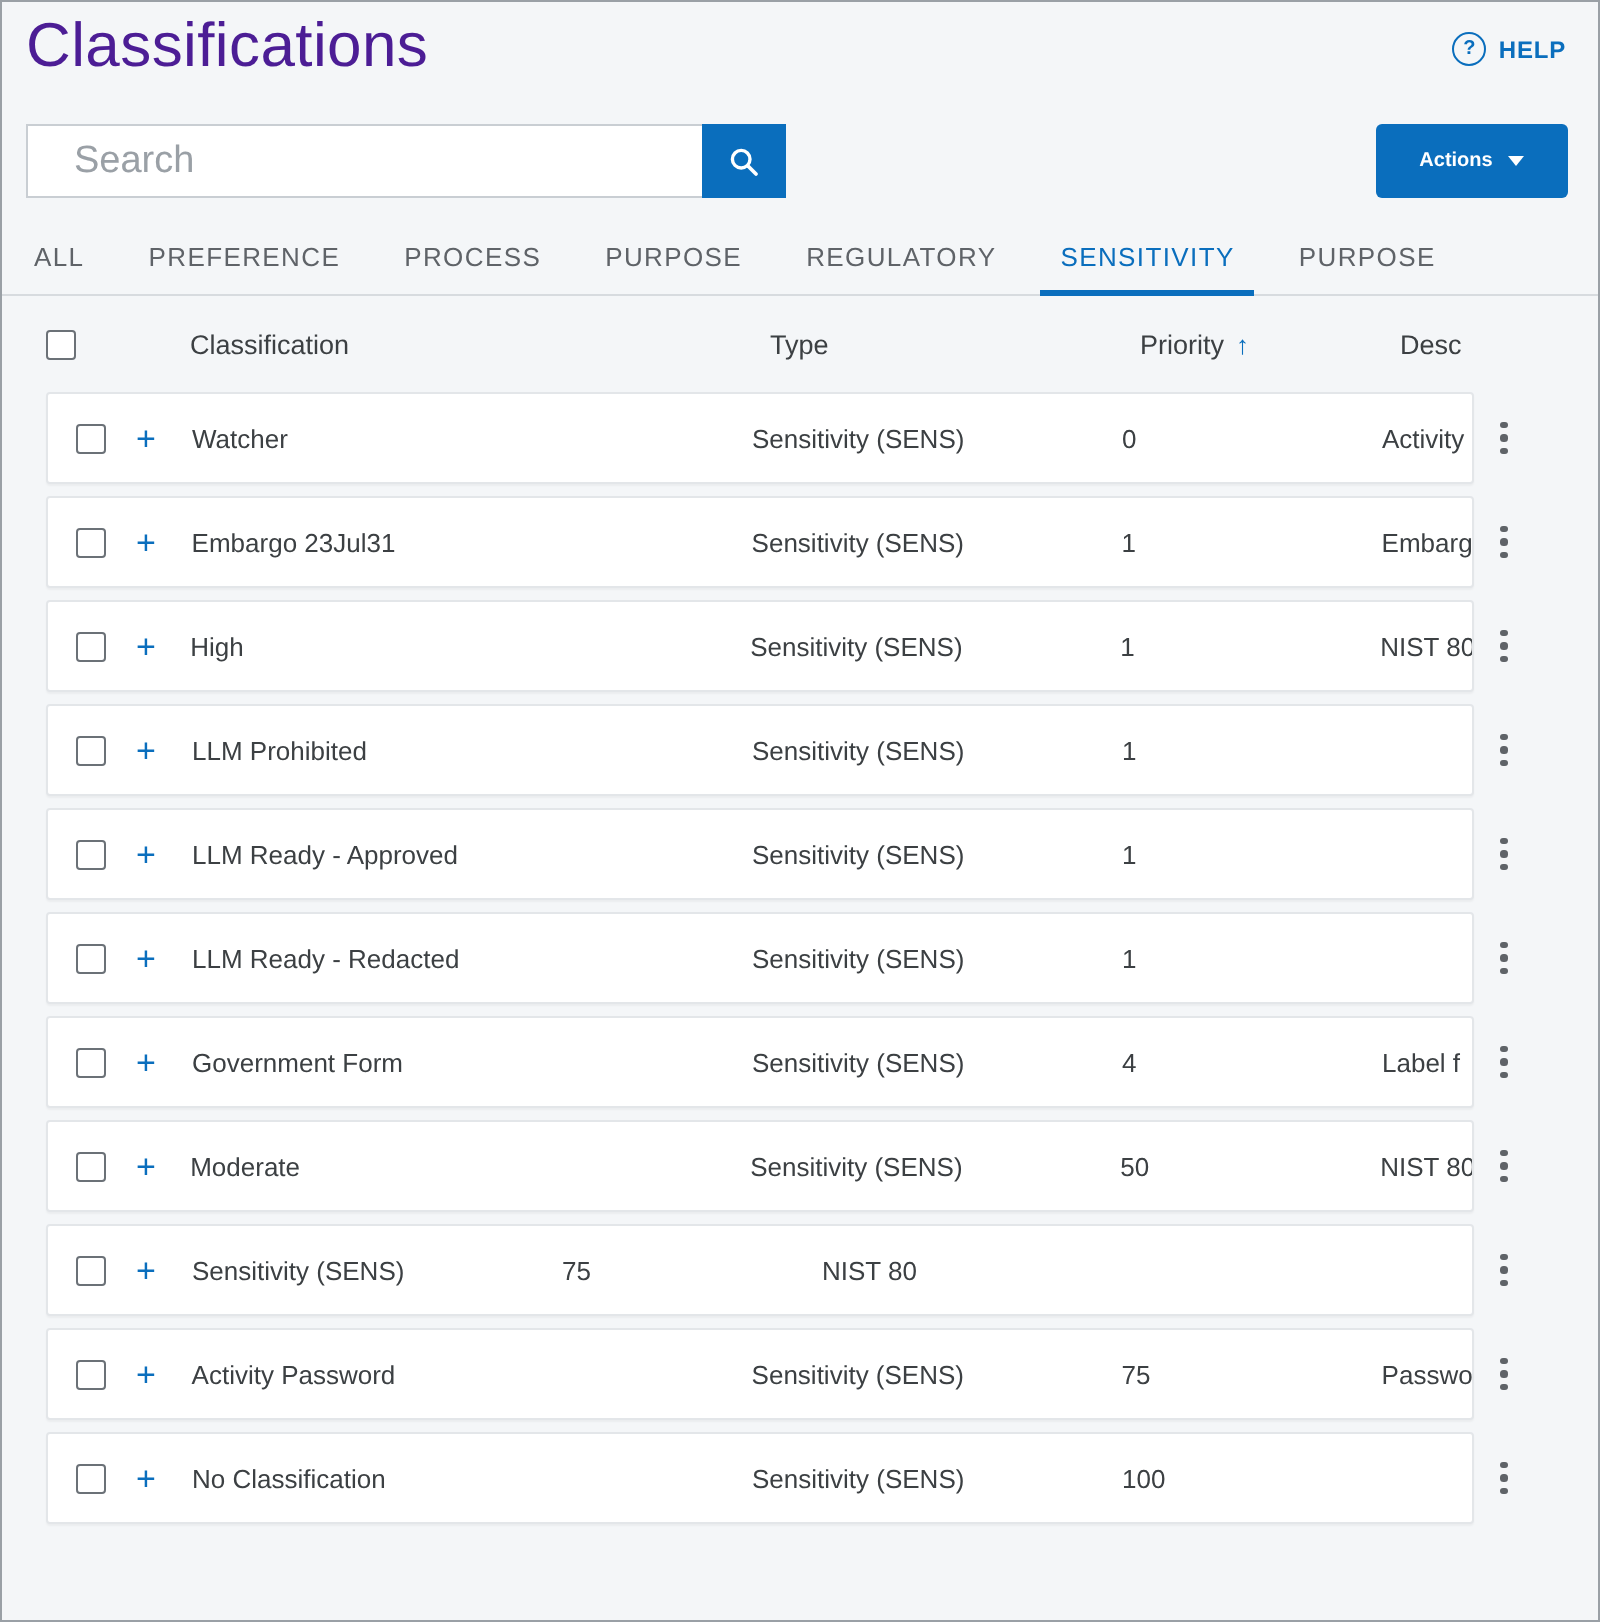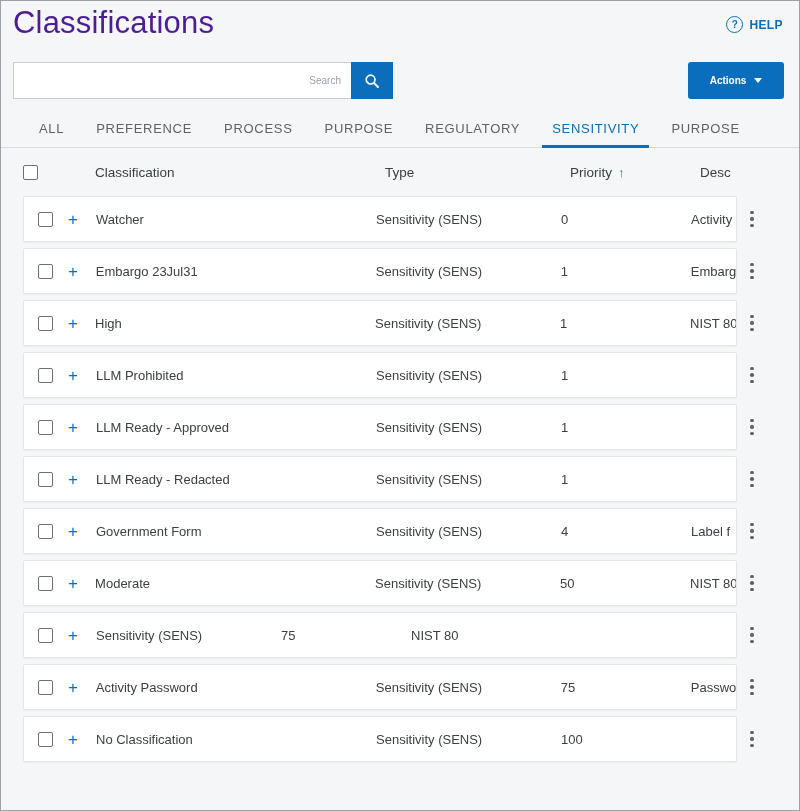--- a/index.html
+++ b/index.html
@@ -75,25 +75,24 @@
     height: 37px;
   }
   .search-input {
     width: 338px;
     height: 37px;
     box-sizing: border-box;
     border: 1px solid #c9ced3;
     border-right: none;
     background: #ffffff;
     font-family: "Liberation Sans", sans-serif;
-    font-size: 10px;
+    font-size: 19px;
     color: #3c4043;
-    padding: 0 10px;
+    padding: 0 23px;
     outline: none;
-    text-align: right;
   }
   .search-input::placeholder { color: #9aa0a6; }
   .search-btn {
     width: 42px;
     height: 37px;
     background: #0a6ebd;
     border: 1px solid #0a6ebd;
     display: flex;
     align-items: center;
     justify-content: center;
@@ -127,21 +126,20 @@
     border-top: 5.5px solid #ffffff;
   }
   
   .tabs {
     position: relative;
     height: 38px;
     background: #f4f6f8;
     border-bottom: 1px solid #d7dbdf;
     display: flex;
     align-items: stretch;
-    padding-left: 22px;
   }
   .tab {
     display: flex;
     align-items: center;
     padding: 0 16px;
     font-size: 13px;
     color: #5f6368;
     letter-spacing: 0.7px;
     cursor: pointer;
     position: relative;

